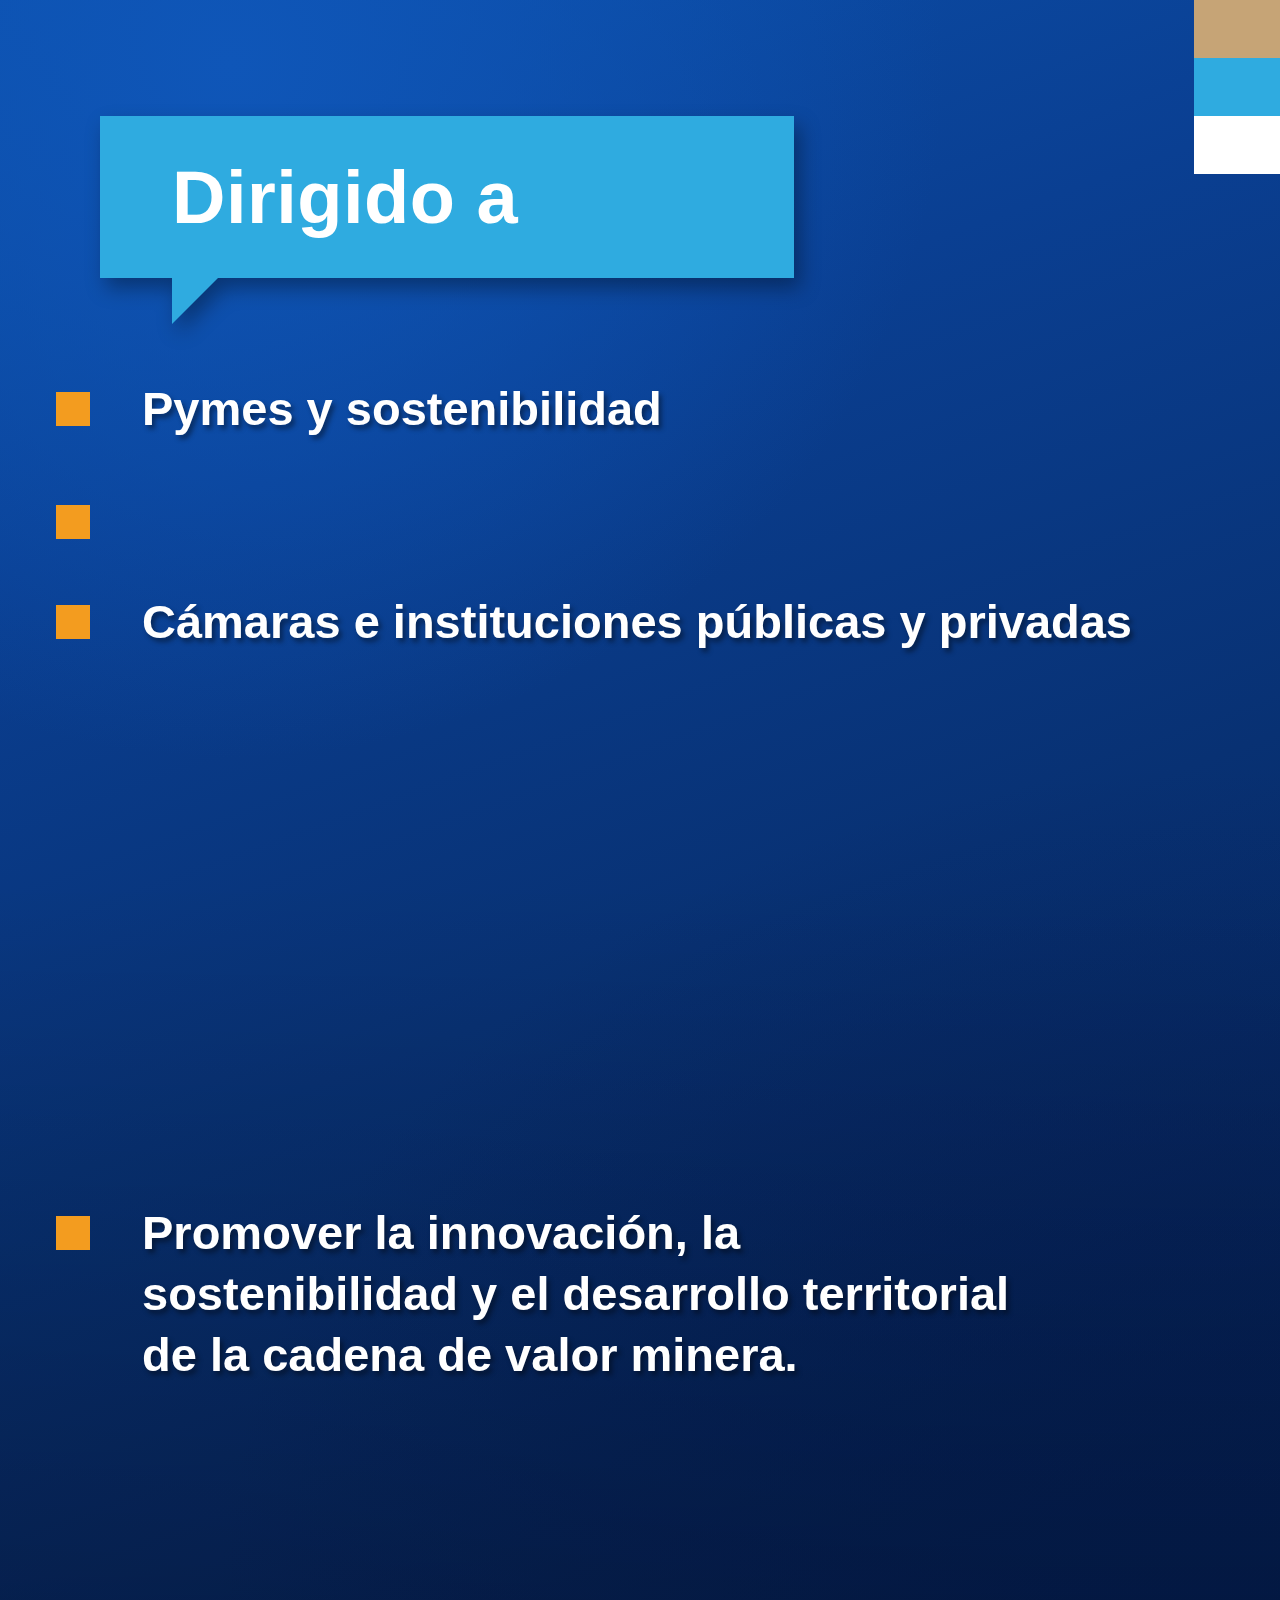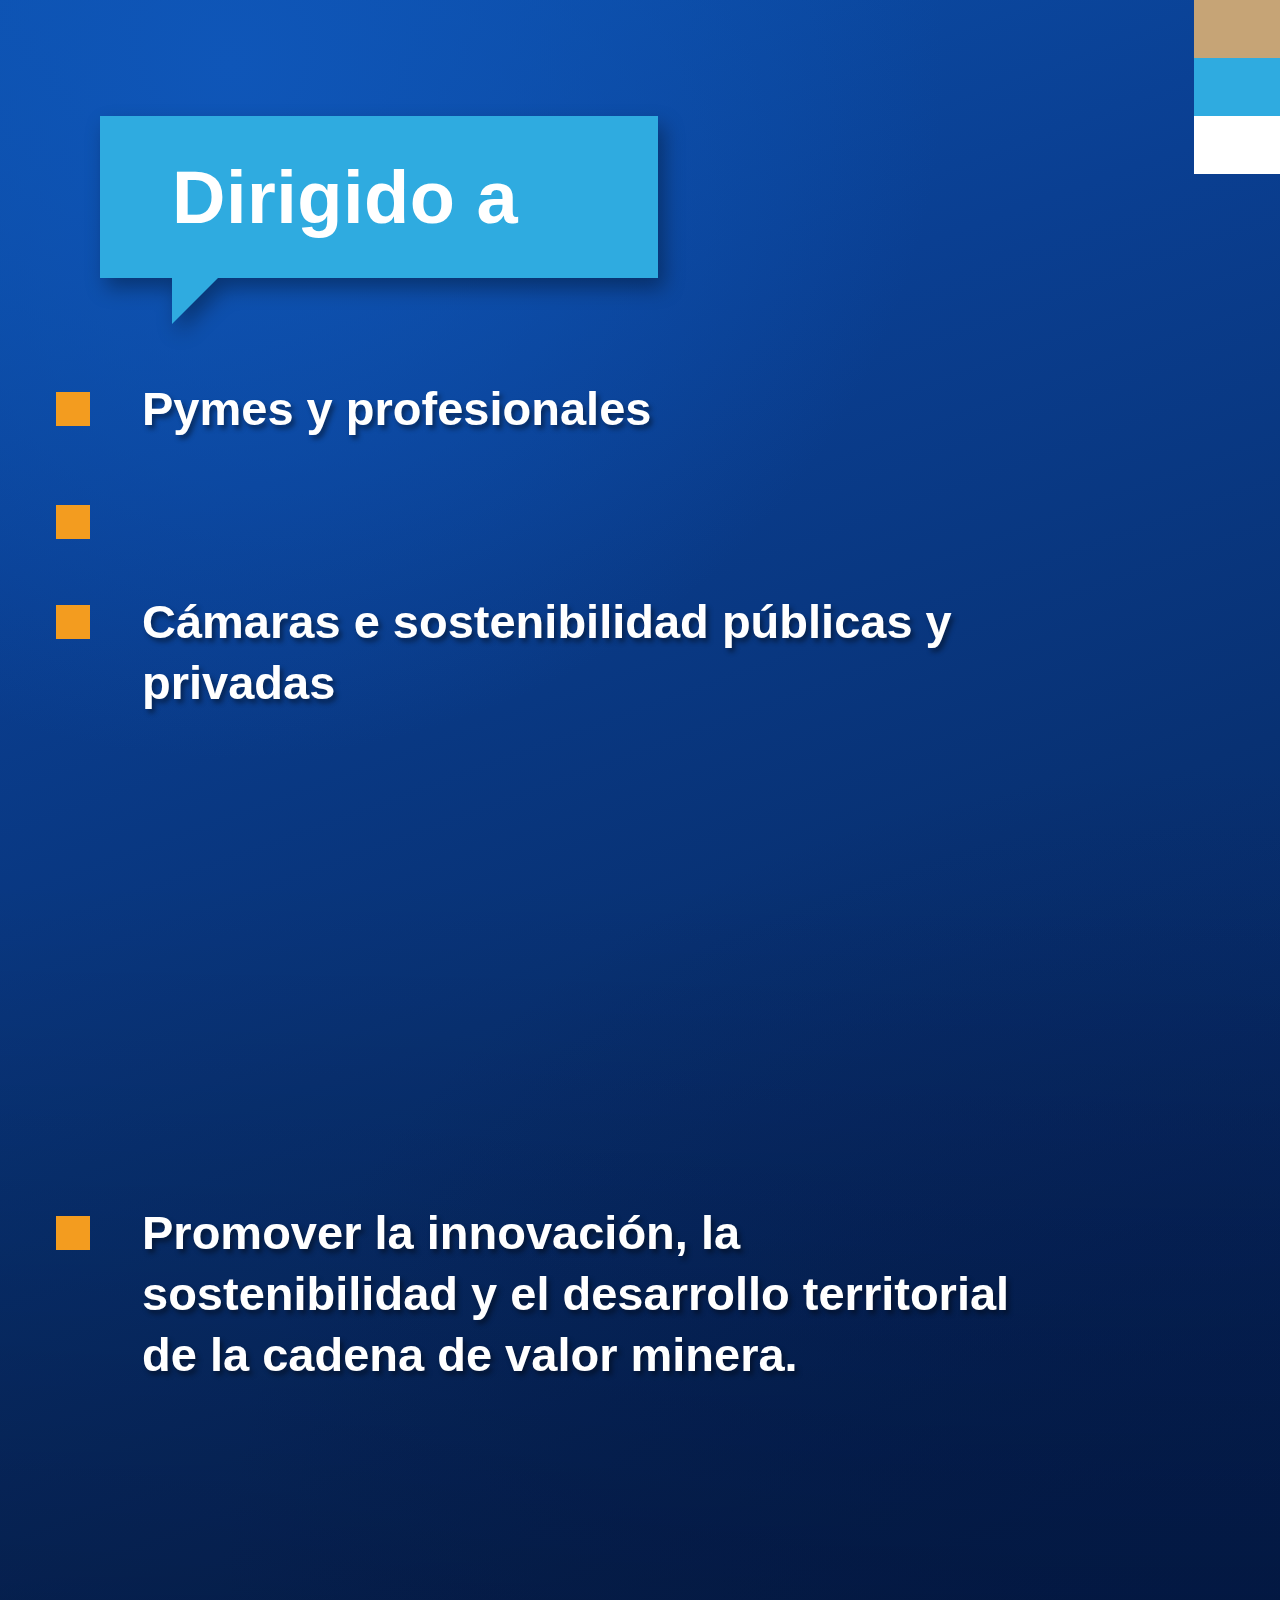--- a/index.html
+++ b/index.html
@@ -76,21 +76,21 @@
     width: 0;
     height: 0;
     border-left: 46px solid #2fabe0;
     border-right: 46px solid transparent;
     border-bottom: 46px solid transparent;
   }
 
   #callout-dirigido {
     left: 100px;
     top: 116px;
-    width: 558px;
+    width: 694px;
     height: 162px;
     padding-left: 72px;
   }
   #callout-dirigido .callout-text { font-size: 74px; }
 
   #callout-objetivo {
     left: 100px;
     top: 928px;
     width: 622px;
     height: 162px;
@@ -149,28 +149,28 @@
   </div>
 
   <div class="callout" id="callout-dirigido">
     <span class="callout-text">Dirigido a</span>
     <span class="tail"></span>
   </div>
 
   <div class="bullet-list" id="list-dirigido">
     <div class="bullet-item">
       <span class="bullet-square"></span>
-      <span class="bullet-text">Pymes y profesionales</span>
+      <span class="bullet-text">Pymes y sostenibilidad</span>
     </div>
     <div class="bullet-item">
       <span class="bullet-square"></span>
     </div>
     <div class="bullet-item">
       <span class="bullet-square"></span>
-      <span class="bullet-text">Cámaras e sostenibilidad públicas y privadas</span>
+      <span class="bullet-text">Cámaras e instituciones públicas y privadas</span>
     </div>
   </div>
 
 
   <div class="bullet-list" id="list-objetivo">
     <div class="bullet-item">
       <span class="bullet-square"></span>
       <span class="bullet-text">Promover la innovación, la sostenibilidad y el desarrollo territorial de la cadena de valor minera.</span>
     </div>
   </div>

